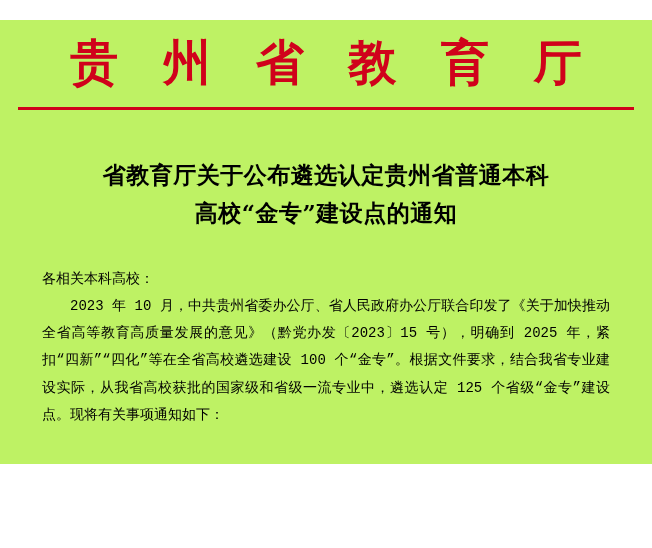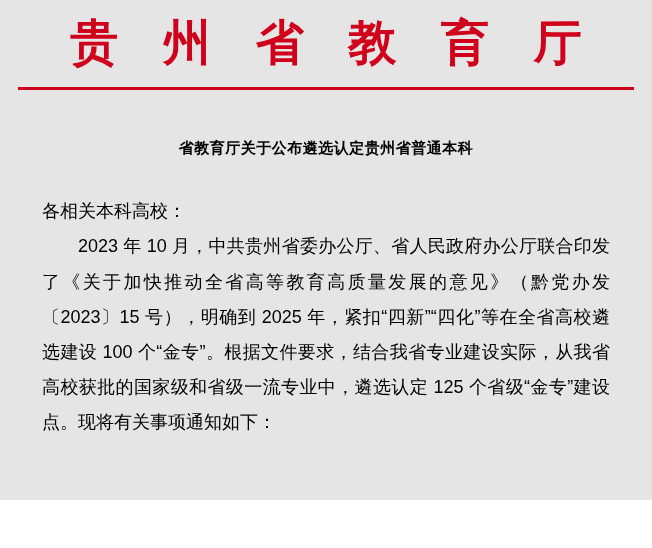--- a/index.html
+++ b/index.html
@@ -10,23 +10,24 @@
   body {
     width: 652px;
     height: 548px;
     overflow: hidden;
     font-family: "Liberation Serif", "DejaVu Serif", serif;
     color: #000000;
   }
   .page {
     position: relative;
     width: 652px;
-    height: 500px;
-    background: #e5e5e5;
+    height: 444px;
+    background: #bef264;
     box-sizing: border-box;
+    margin-top: 20px;
   }
   .letterhead {
     text-align: center;
     padding-top: 14px;
   }
   .letterhead-title {
     color: #d0021b;
     font-family: "DejaVu Serif", "Liberation Serif", serif;
     font-weight: bold;
     font-size: 48px;
@@ -38,33 +39,33 @@
   .red-rule {
     margin: 16px 18px 0 18px;
     height: 3px;
     background: #d0021b;
   }
   .doc-title {
     margin: 46px 52px 0 52px;
     text-align: center;
     font-family: "DejaVu Serif", "Liberation Serif", serif;
     font-weight: bold;
-    font-size: 15px;
+    font-size: 23px;
     line-height: 1.65;
     letter-spacing: 0.5px;
     color: #000;
   }
   .doc-title .line {
     display: block;
     white-space: nowrap;
   }
   .body-text {
     margin: 34px 42px 0 42px;
-    font-family: Liberation Sans, sans-serif;
-    font-size: 18px;
+    font-family: Liberation Mono, monospace;
+    font-size: 14px;
     line-height: 1.95;
     text-align: justify;
     text-justify: inter-ideograph;
     color: #000;
   }
   .body-text p {
     margin: 0;
   }
   .indent2 {
     text-indent: 2em;
@@ -76,20 +77,21 @@
 <div class="page">
 
   <div class="letterhead">
     <div class="letterhead-title">贵 州 省 教 育 厅</div>
   </div>
 
   <div class="red-rule"></div>
 
   <div class="doc-title">
     <span class="line">省教育厅关于公布遴选认定贵州省普通本科</span>
+    <span class="line">高校“金专”建设点的通知</span>
   </div>
 
   <div class="body-text">
     <p>各相关本科高校：</p>
     <p class="indent2">2023 年 10 月，中共贵州省委办公厅、省人民政府办公厅联合印发了《关于加快推动全省高等教育高质量发展的意见》（黔党办发〔2023〕15 号），明确到 2025 年，紧扣“四新”“四化”等在全省高校遴选建设 100 个“金专”。根据文件要求，结合我省专业建设实际，从我省高校获批的国家级和省级一流专业中，遴选认定 125 个省级“金专”建设点。现将有关事项通知如下：</p>
   </div>
 
 </div>
 
 </body></html>

